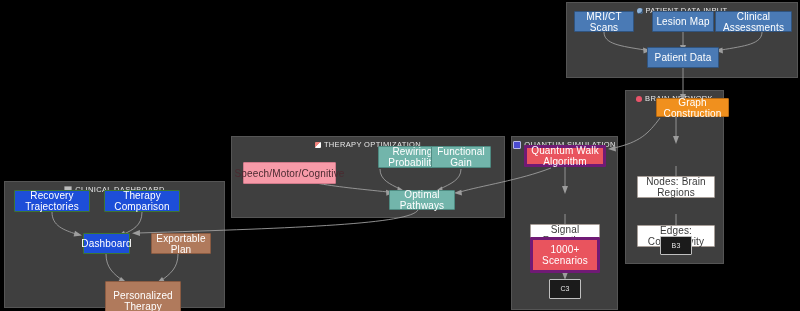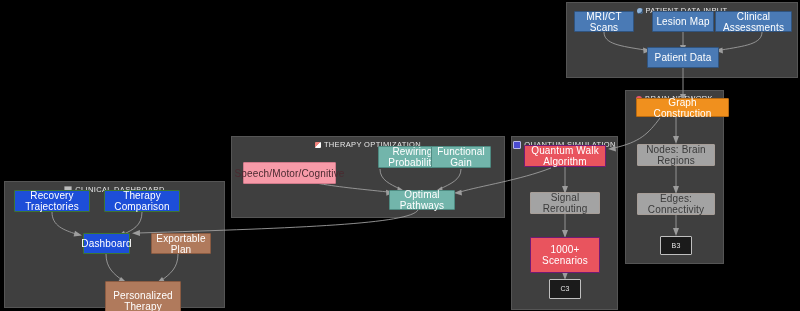--- a/index.html
+++ b/index.html
@@ -51,23 +51,23 @@
     text-align:center;
     font-size:10px;
     line-height:1.1;
     letter-spacing:.15px;
     padding:0 3px;
     border-radius:1px;
     color:#ffffff;
   }
   .n-blue{background:#4a7ab5;border:1px solid #30547f;color:#ffffff;}
   .n-orange{background:#f0901e;border:1px solid #b86a12;color:#ffffff;}
-  .n-gray{background:#a3a3a3;border:1px solid #a79e98;color:#3a3a3a;}
+  .n-gray{background:#ffffff;border:1px solid #a79e98;color:#3a3a3a;margin-top:32px;}
   .n-dark{background:#1b1b1b;border:1px solid #bfbfbf;color:#e6e6e6;}
-  .n-red{background:#e9545e;border:1px solid #701a75;color:#ffffff;}
+  .n-red{background:#e9545e;border:3px solid #701a75;color:#ffffff;}
   .n-pink{background:#f79aa8;border:1px solid #d0798a;color:#4a2a30;margin-top:16px;}
   .n-teal{background:#72b5ab;border:1px solid #4e8a81;color:#ffffff;}
   .n-green{background:#1d4ed8;border:1px solid #3c7633;color:#ffffff;}
   .n-brown{background:#b07a5c;border:1px solid #8a5b42;color:#ffffff;}
 
   svg.links{position:absolute;left:0;top:0;width:800px;height:311px;pointer-events:none;}
   svg.links path{fill:none;stroke:#9d9d9d;stroke-width:.9;}
   svg.links polygon{fill:#9d9d9d;}
 </style>
 </head>
@@ -172,21 +172,21 @@
   </svg>
 
   <div class="node n-blue" style="left:574px;top:11px;width:60px;height:21px;">MRI/CT Scans</div>
 
   <div class="node n-blue" style="left:652px;top:11px;width:62px;height:21px;">Lesion Map</div>
 
   <div class="node n-blue" style="left:715px;top:11px;width:77px;height:21px;">Clinical Assessments</div>
 
   <div class="node n-blue" style="left:647px;top:47px;width:72px;height:21px;">Patient Data</div>
 
-  <div class="node n-orange" style="left:636px;top:98px;width:93px;height:19px;">Graph Construction</div>
+  <div class="node n-orange" style="left:656px;top:98px;width:73px;height:19px;">Graph Construction</div>
 
   <div class="node n-gray" style="left:637px;top:144px;width:78px;height:22px;">Nodes: Brain Regions</div>
 
   <div class="node n-gray" style="left:637px;top:193px;width:78px;height:22px;">Edges: Connectivity</div>
 
   <div class="node n-dark" style="left:660px;top:236px;width:32px;height:19px;font-size:7px;">B3</div>
 
   <div class="node n-red" style="left:524px;top:145px;width:82px;height:22px;">Quantum Walk Algorithm</div>
 
   <div class="node n-gray" style="left:530px;top:192px;width:70px;height:22px;">Signal Rerouting</div>

